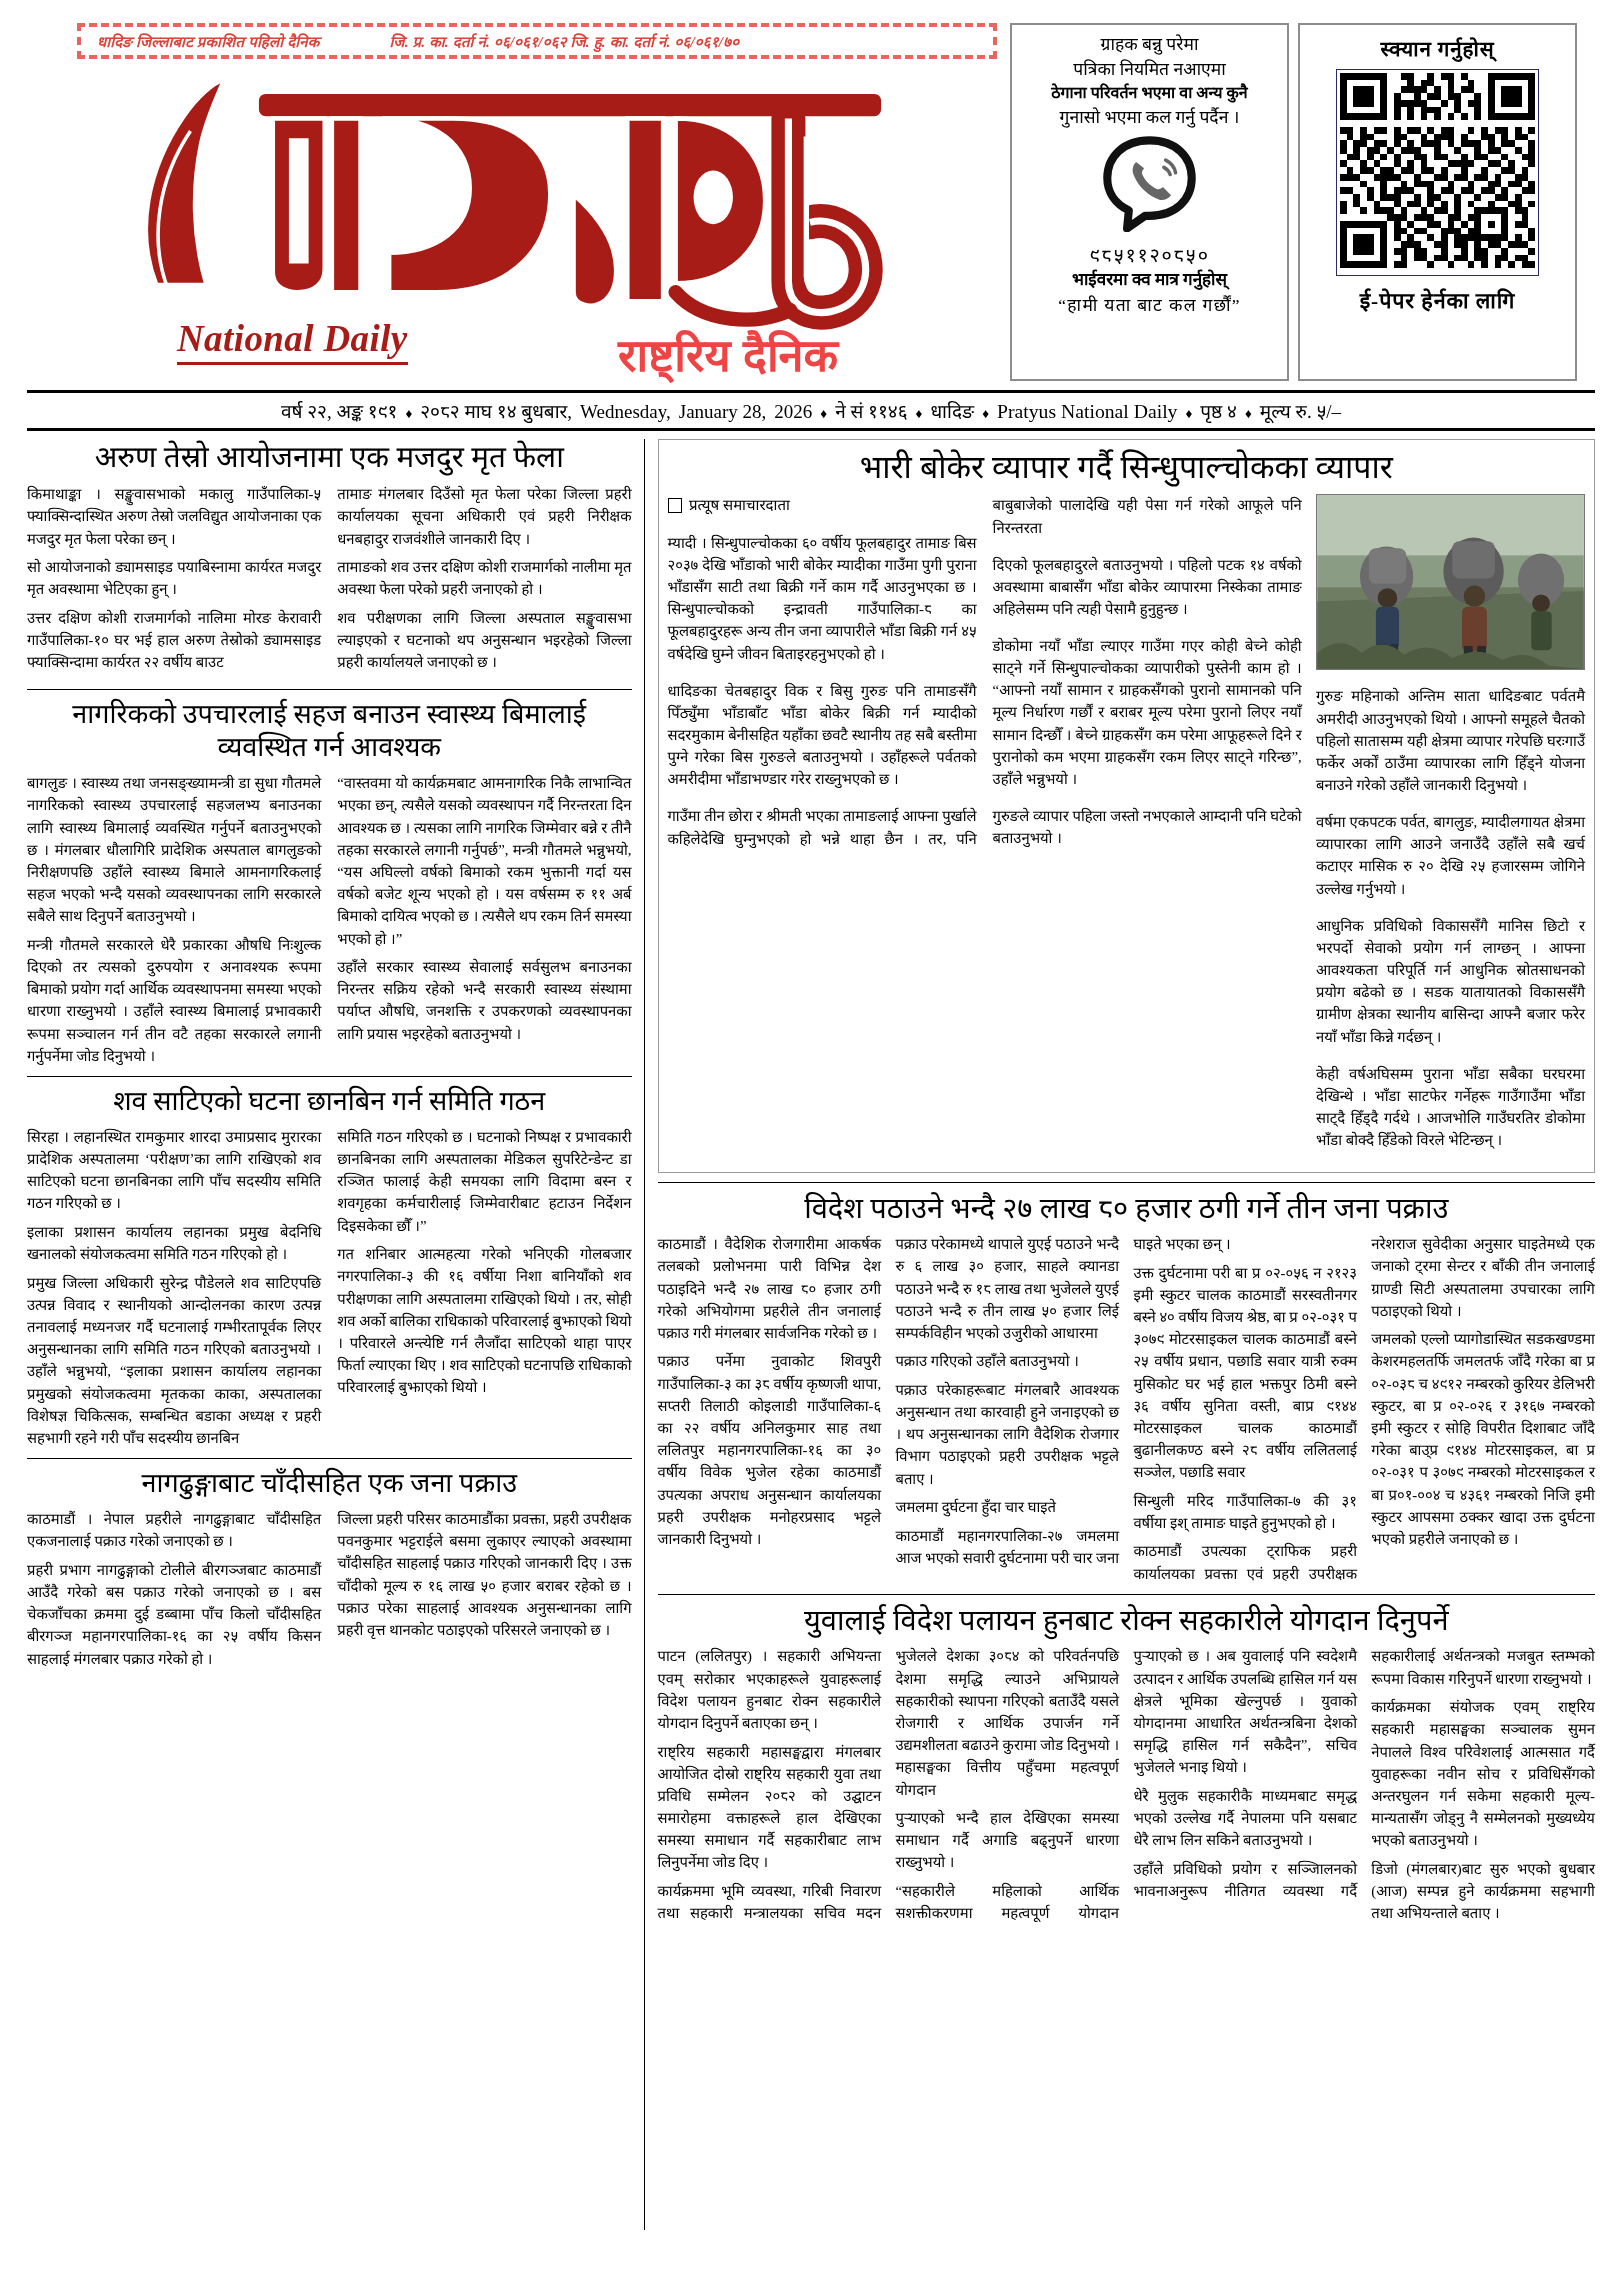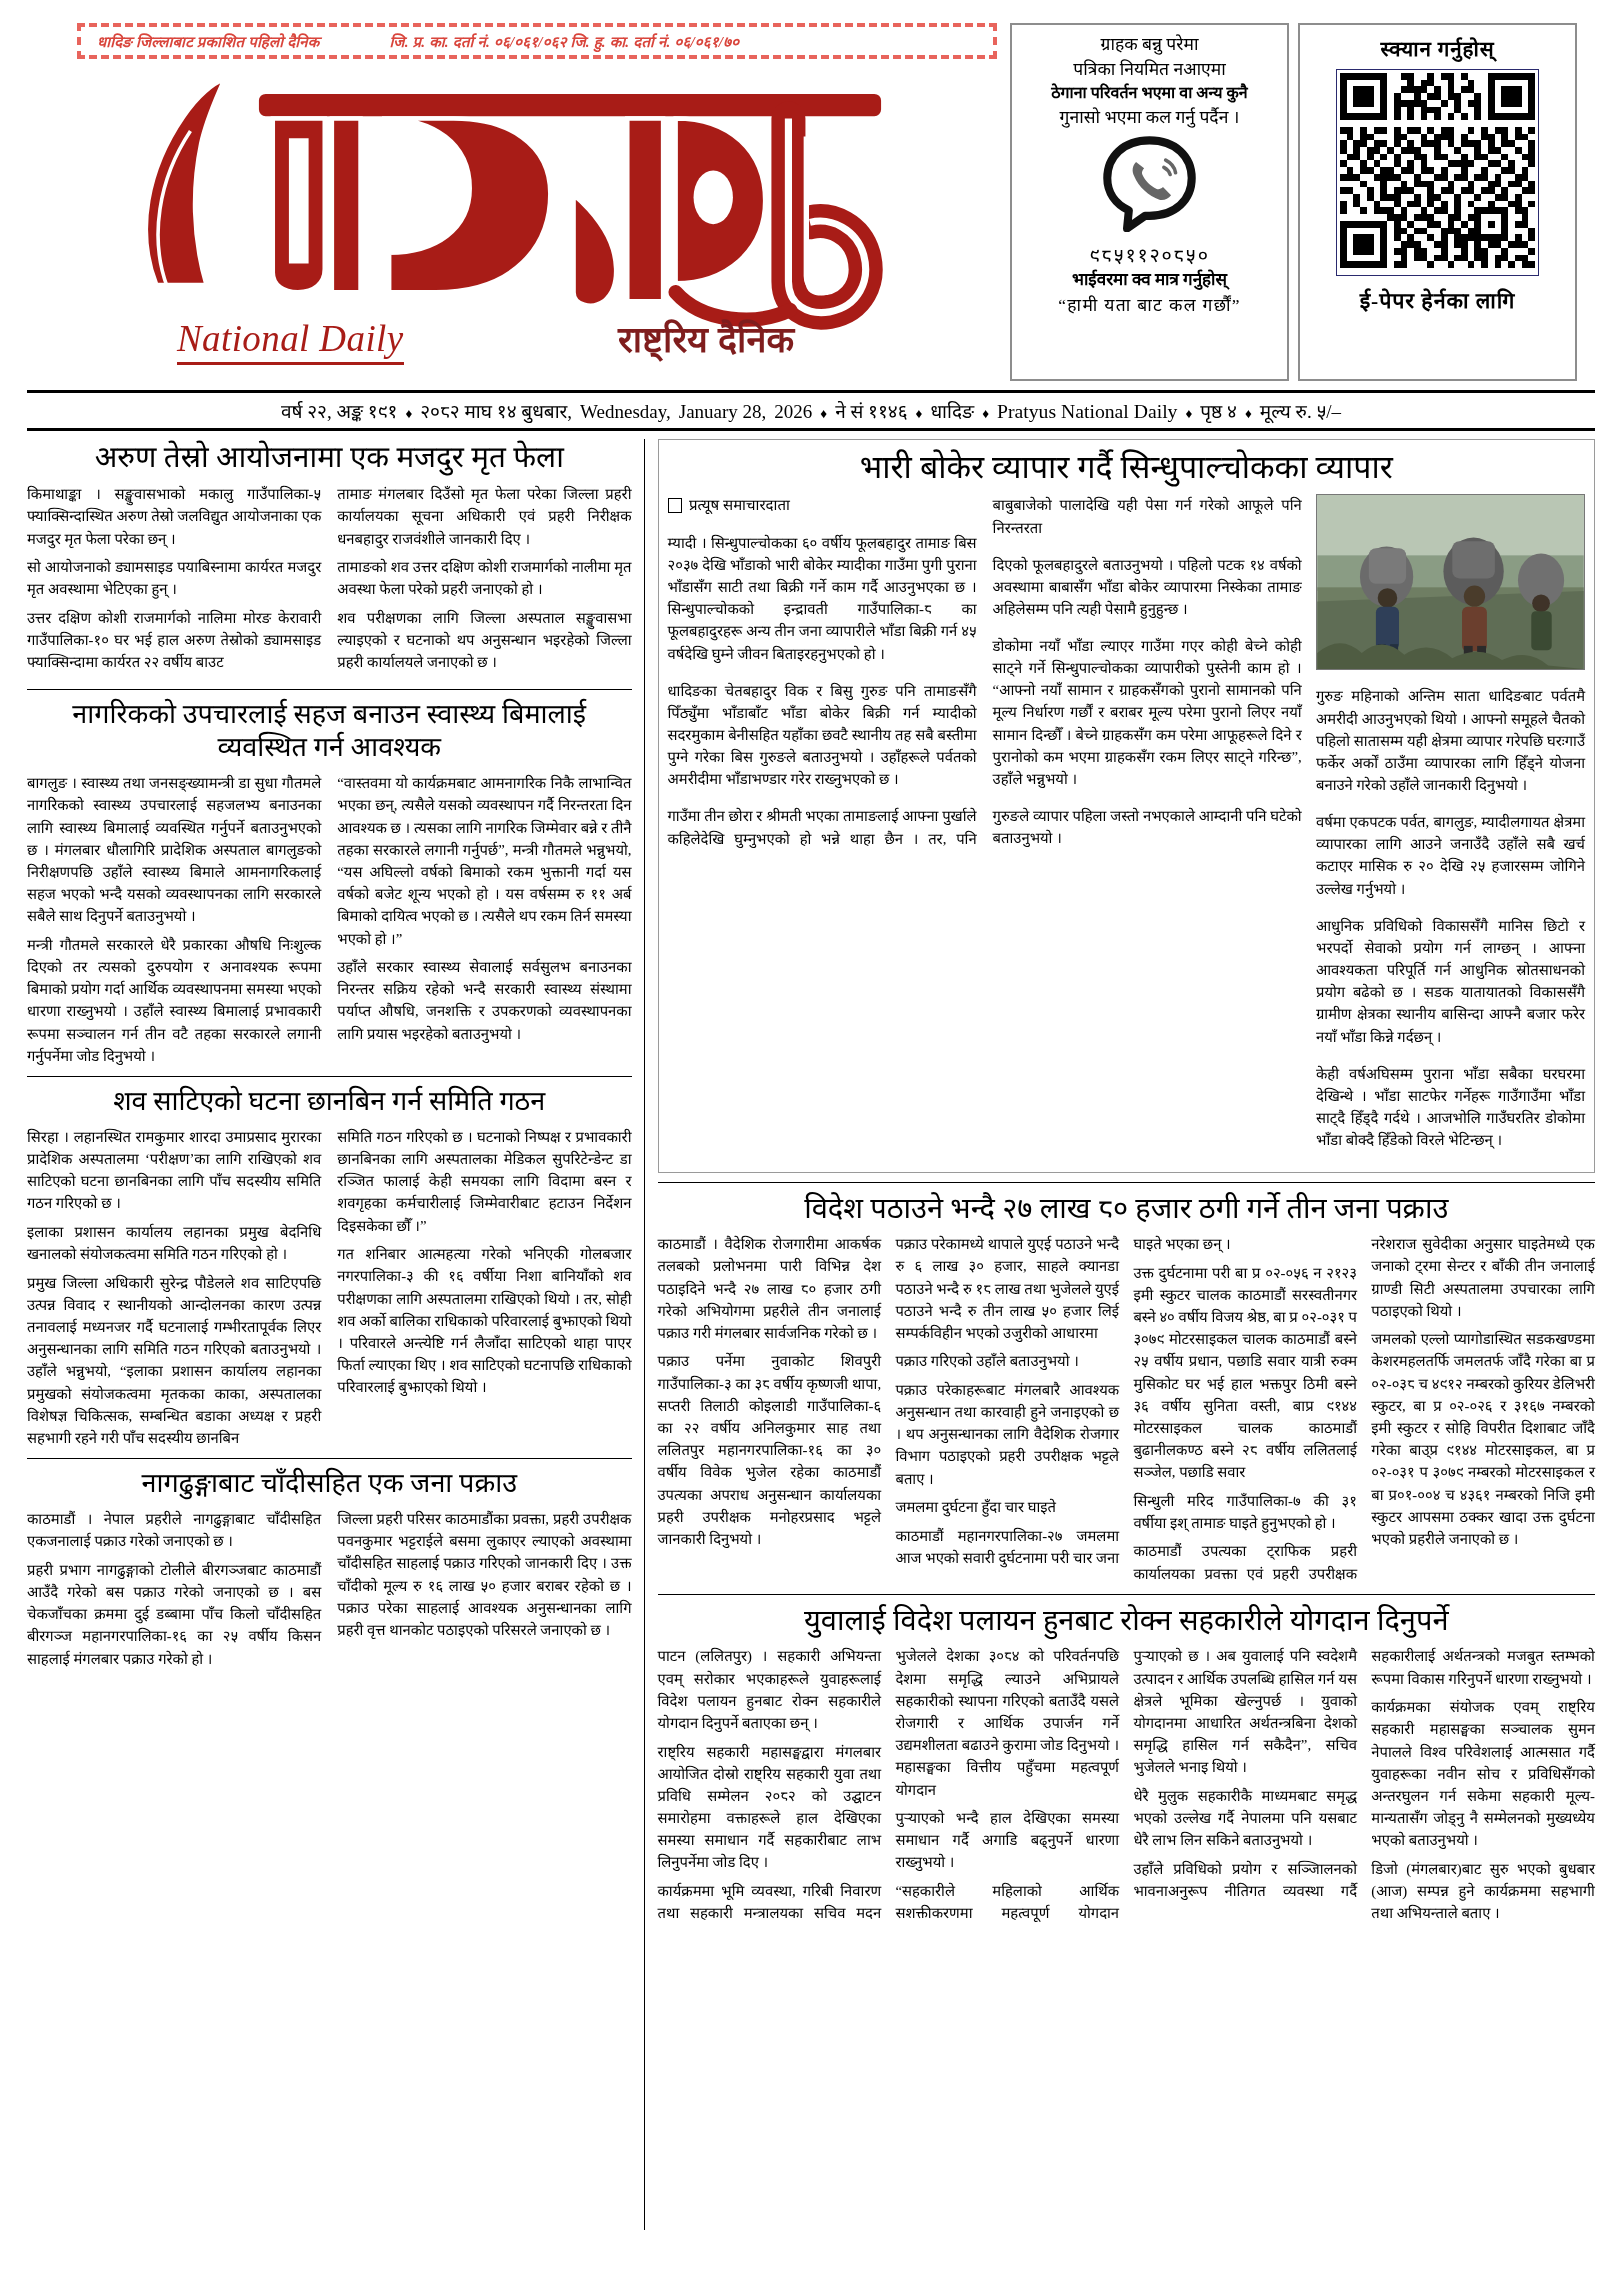--- a/index.html
+++ b/index.html
@@ -58,36 +58,36 @@
     align-items: flex-start;
     justify-content: center;
   }
   .logo-svg { display: block; margin-top: 1.8px; }
 
   .nd-label {
     position: absolute;
     left: 150px; top: 258px;
     font-family: "Liberation Serif", serif;
     font-style: italic;
-    font-weight: 400;
+    font-weight: 700;
     font-size: 37px;
     color: #a81c17;
     letter-spacing: 0.4px;
   }
   .nd-label .nd-underline {
     display: block; height: 3.6px; background: #a81c17;
     margin-top: 1.8px;
   }
   .rd-label {
     position: absolute;
-    left: 591px; top: 255px;
+    left: 591px; top: 264px;
     font-family: "Liberation Sans", sans-serif;
     font-weight: 700;
-    font-size: 36px;
-    color: #7f1d1d;
+    font-size: 45px;
+    color: #ef4444;
   }
 
   
   .promo-box {
     flex: 0 0 279px;
     border: 2.7px solid #8d8d8d;
     margin-left: 9px;
     padding: 7.2px 5.4px 5.4px 5.4px;
     text-align: center;
     display: flex;

